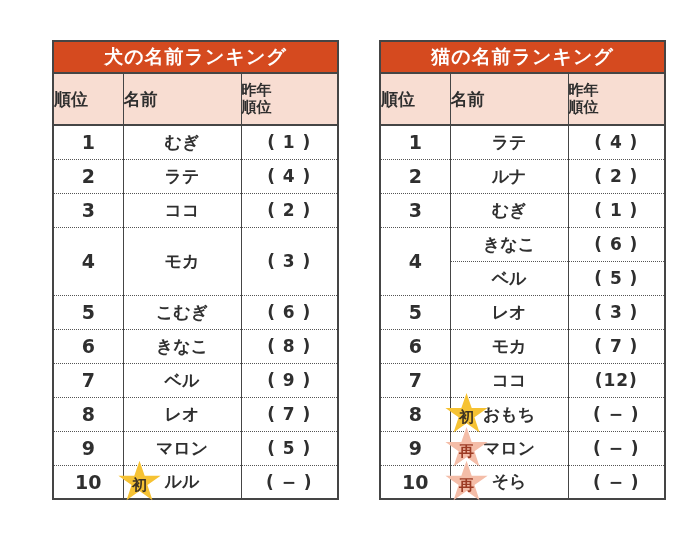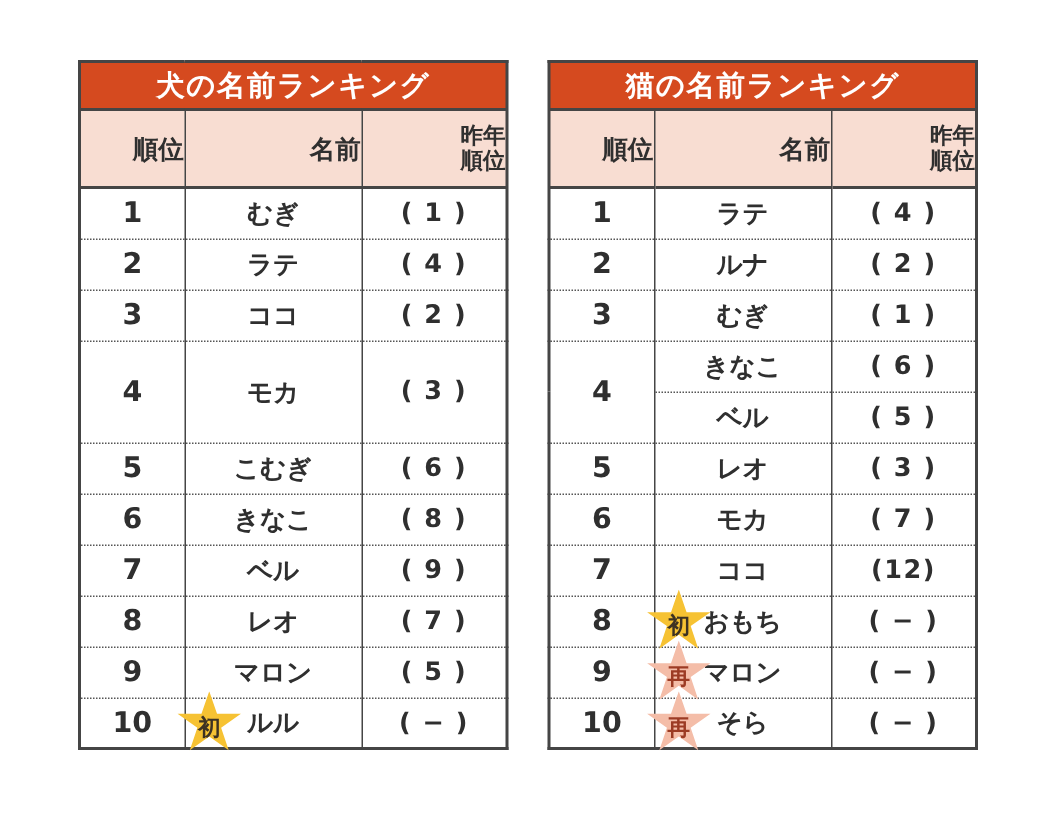--- a/index.html
+++ b/index.html
@@ -5,28 +5,28 @@
   :root{
     --title-bg:#d54a1f; --title-text:#ffffff; --header-bg:#f8ddd2;
     --border:#454545; --text:#2f2f2f;
     --star-gold:#f6c233; --star-gold-text:#3d3223;
     --star-pink:#f4bda8; --star-pink-text:#9c3b24;
   }
   *{box-sizing:border-box; margin:0; padding:0;}
   html,body{width:700px; height:544px; background:#ffffff;
     font-family:"DejaVu Sans","Liberation Sans",sans-serif; color:var(--text);}
   .canvas{position:relative; width:700px; height:544px;
-    display:flex; align-items:flex-start; gap:26px; padding:40px 0 0 52px;}
+    display:flex; align-items:flex-start; gap:40px; padding:40px 0 0 52px;}
   table.rank-table{border-collapse:collapse; table-layout:fixed; width:285px;
     border:2px solid var(--border); background:#ffffff;}
   .title-row th{height:32px; background:var(--title-bg); color:var(--title-text);
     font-size:19px; font-weight:700; text-align:center; letter-spacing:1px;
     border-bottom:2px solid var(--border);}
   .head th{height:52px; background:var(--header-bg); font-weight:700;
-    text-align:right; vertical-align:middle; font-size:17px;
+    text-align:left; vertical-align:middle; font-size:17px;
     border-bottom:2px solid var(--border);}
   .head th.last-h{font-size:15px; line-height:1.15;}
   th.mid, td.name-cell{border-left:1.5px solid var(--border);
     border-right:1.5px solid var(--border);margin-left:28px;}
   td{height:34px; text-align:center; vertical-align:middle; font-weight:700;}
   tr.tall td{height:68px;}
   tbody tr + tr td{border-top:1.5px dotted #555;}
   td.rank-cell{font-size:19px;}
   td.name-cell{font-size:17px; position:relative;}
   td.last-cell{font-size:17px; letter-spacing:1px; white-space:nowrap;}

